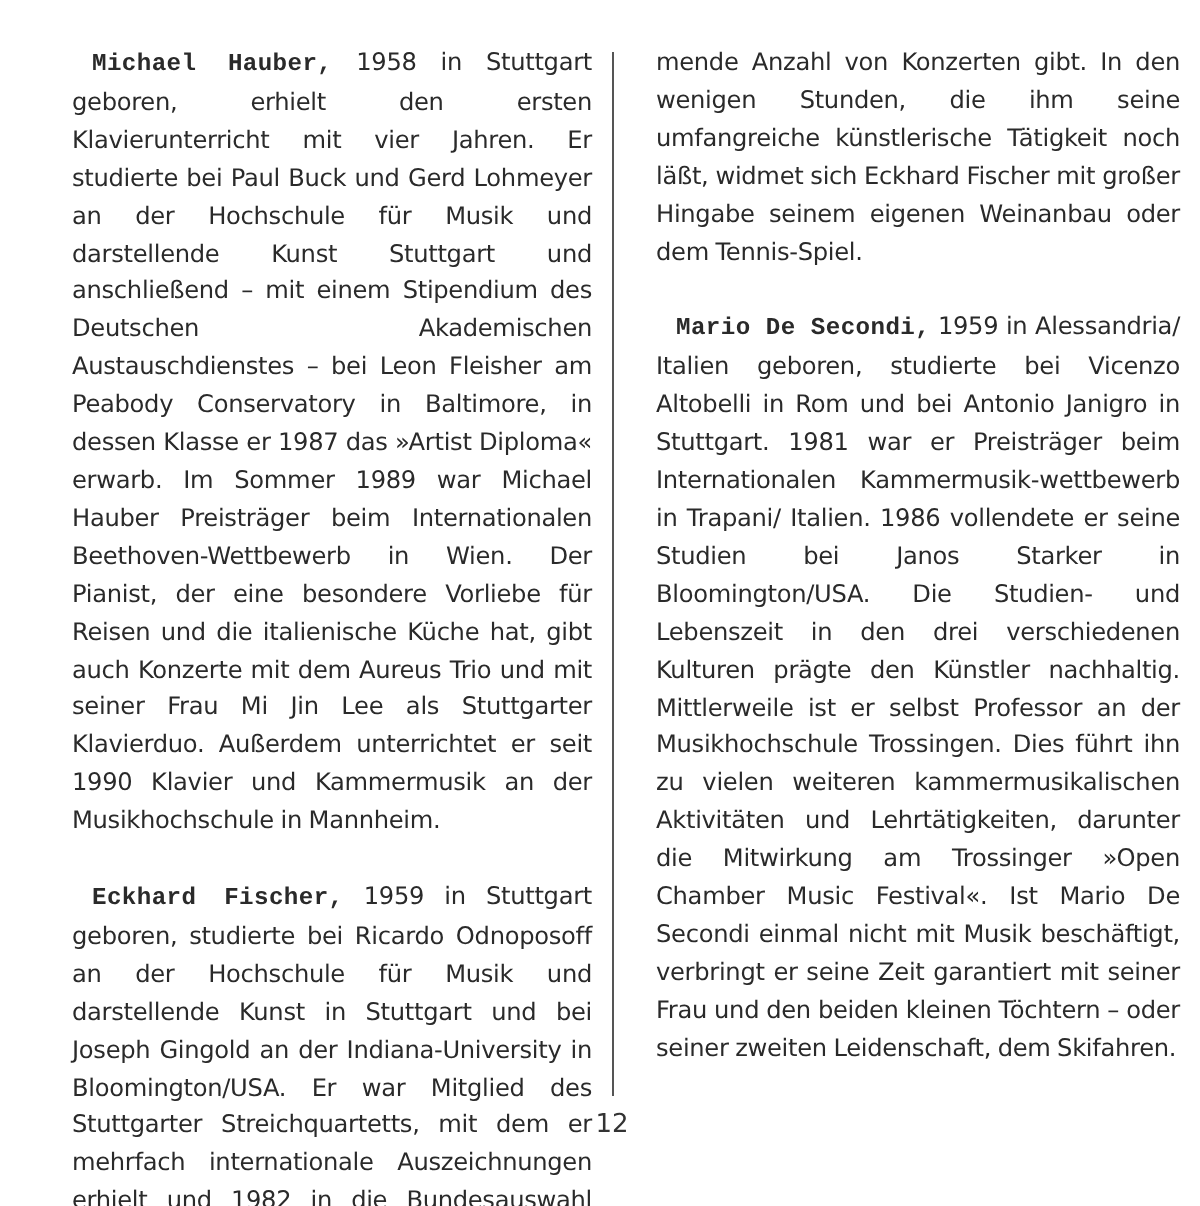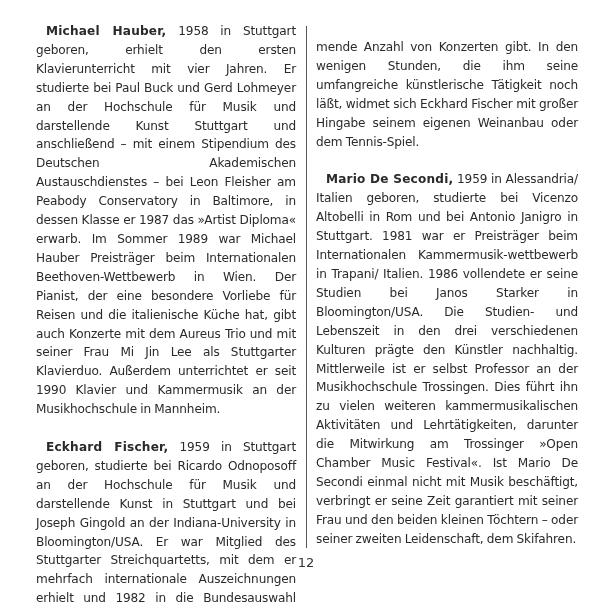--- a/index.html
+++ b/index.html
@@ -9,24 +9,24 @@
       font-family: "DejaVu Sans", sans-serif;
       color: #2a2a2a;
     }
     .col {
       position: absolute; top: 22px;
       font-size: 12.1px; line-height: 18.9px;
       text-align: justify; hyphens: manual;
       letter-spacing: -0.15px; word-spacing: -0.4px;
     }
     .col-left { left: 36px; width: 260px; }
-    .col-right { left: 316px; width: 262px; margin-top: 16px; }
+    .col-right { left: 328px; width: 262px; }
     .para { margin: 0 0 19px 0; text-indent: 0; }
     .para .first { padding-left: 10px; }
-    .name { font-weight: bold; letter-spacing: 0.2px; }
+    .name { font-weight: bold; letter-spacing: 0.2px; font-family: Liberation Mono, monospace; }
     .cont { margin: 0 0 19px 0; }
     .divider {
       position: absolute; left: 306px; top: 26px; width: 1px; height: 522px;
       background: #555555;
     }
     .page-number {
       position: absolute; left: 0; width: 612px; top: 555px;
       text-align: center; font-size: 13px; color: #333;
     }
   </style>

